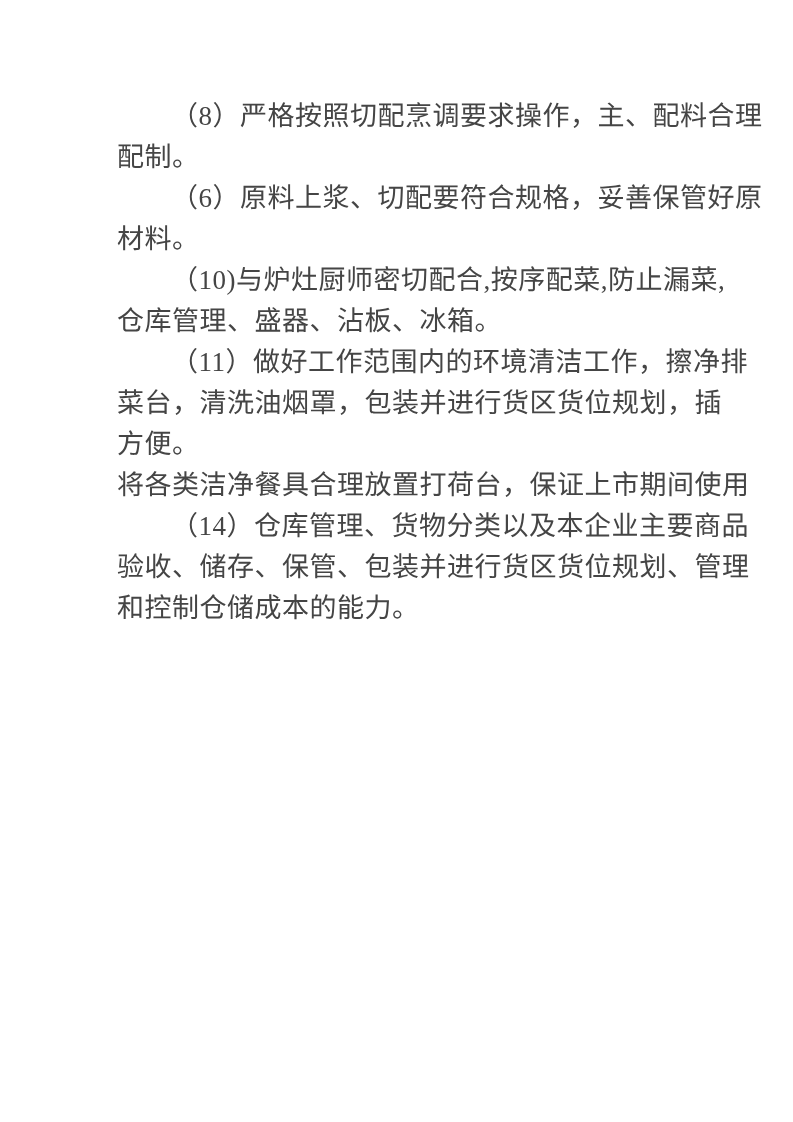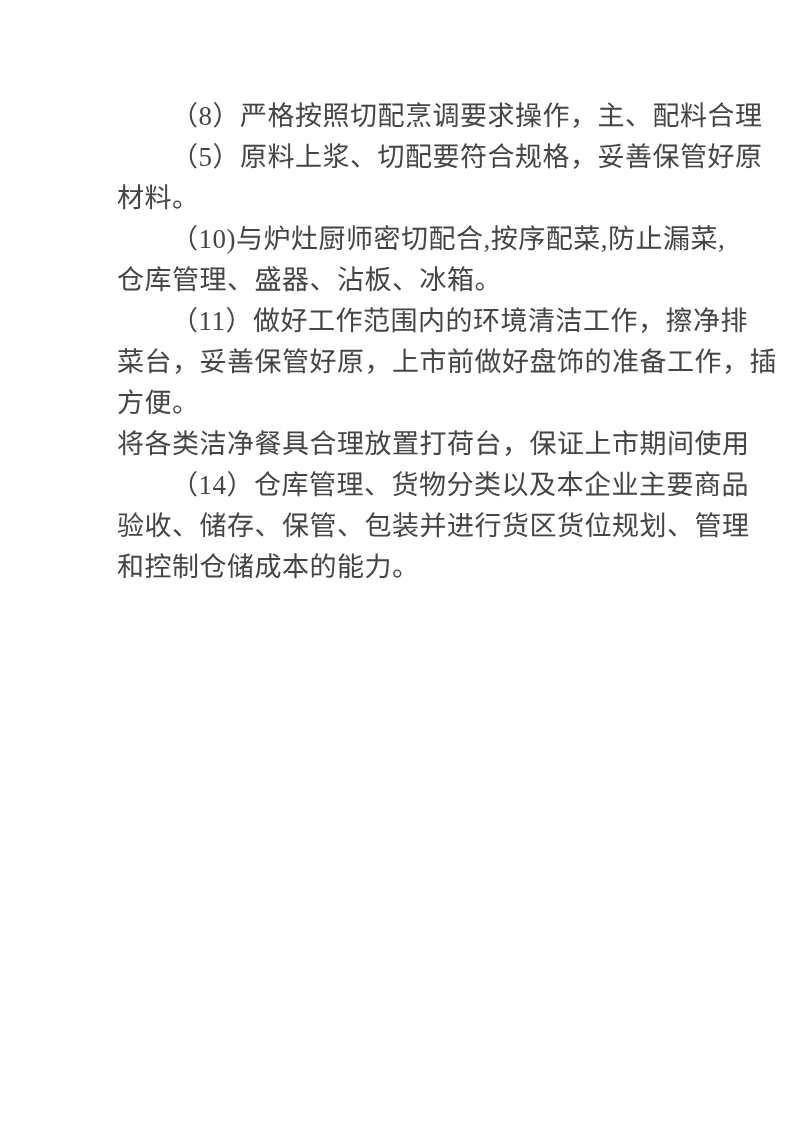--- a/index.html
+++ b/index.html
@@ -39,35 +39,36 @@
   }
 </style>
 </head>
 <body>
 
 <div class="page">
   <div class="text-block">
 
     <p class="para">
       <span class="line indent">（8）严格按照切配烹调要求操作，主、配料合理</span>
+      <span class="line">配制。</span>
     </p>
 
     <p class="para">
-      <span class="line indent">（5）原料上浆、切配要符合规格，妥善保管好原</span>
+      <span class="line indent">（6）原料上浆、切配要符合规格，妥善保管好原</span>
       <span class="line">材料。</span>
     </p>
 
     <p class="para">
       <span class="line indent">（10)与炉灶厨师密切配合,按序配菜,防止漏菜,</span>
       <span class="line">仓库管理、盛器、沾板、冰箱。</span>
     </p>
 
     <p class="para">
       <span class="line indent">（11）做好工作范围内的环境清洁工作，擦净排</span>
-      <span class="line">菜台，妥善保管好原，上市前做好盘饰的准备工作，插</span>
+      <span class="line">菜台，清洗油烟罩，包装并进行货区货位规划，插</span>
     </p>
 
     <p class="para">
       <span class="line">方便。</span>
       <span class="line">将各类洁净餐具合理放置打荷台，保证上市期间使用</span>
     </p>
 
     <p class="para">
       <span class="line indent">（14）仓库管理、货物分类以及本企业主要商品</span>
       <span class="line">验收、储存、保管、包装并进行货区货位规划、管理</span>

